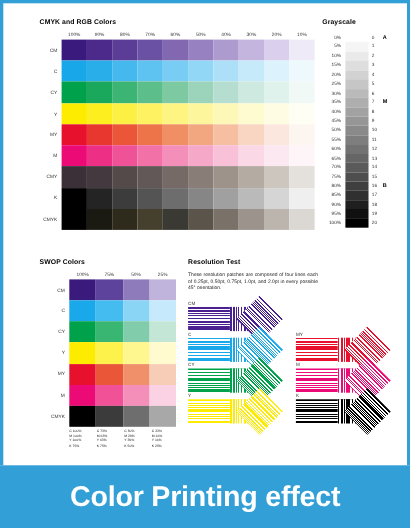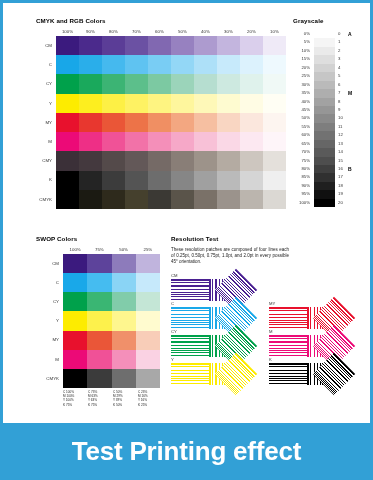--- a/index.html
+++ b/index.html
@@ -515,16 +515,16 @@
             <div class="res-h" style="left: 0px; top: 0px; background: repeating-linear-gradient(rgb(0, 0, 0) 0px, rgb(0, 0, 0) 1.6px, rgb(255, 255, 255) 1.6px, rgb(255, 255, 255) 3.2px, rgb(0, 0, 0) 3.2px, rgb(0, 0, 0) 4.4px, rgb(255, 255, 255) 4.4px, rgb(255, 255, 255) 5.6px, rgb(0, 0, 0) 5.6px, rgb(0, 0, 0) 6.5px, rgb(255, 255, 255) 6.5px, rgb(255, 255, 255) 7.4px, rgb(0, 0, 0) 7.4px, rgb(0, 0, 0) 8.1px, rgb(255, 255, 255) 8.1px, rgb(255, 255, 255) 8.8px, rgb(0, 0, 0) 8.8px, rgb(0, 0, 0) 9.3px, rgb(255, 255, 255) 9.3px, rgb(255, 255, 255) 9.8px);"></div>
             <div class="res-h" style="left: 38px; top: 0px; width: 18px; background: repeating-linear-gradient(to right, rgb(0, 0, 0) 0px, rgb(0, 0, 0) 1.6px, rgb(255, 255, 255) 1.6px, rgb(255, 255, 255) 3.2px, rgb(0, 0, 0) 3.2px, rgb(0, 0, 0) 4.4px, rgb(255, 255, 255) 4.4px, rgb(255, 255, 255) 5.6px, rgb(0, 0, 0) 5.6px, rgb(0, 0, 0) 6.5px, rgb(255, 255, 255) 6.5px, rgb(255, 255, 255) 7.4px, rgb(0, 0, 0) 7.4px, rgb(0, 0, 0) 8.1px, rgb(255, 255, 255) 8.1px, rgb(255, 255, 255) 8.8px, rgb(0, 0, 0) 8.8px, rgb(0, 0, 0) 9.3px, rgb(255, 255, 255) 9.3px, rgb(255, 255, 255) 9.8px);"></div>
             <div class="res-d" style="left: 50px; top: -4px; background: repeating-linear-gradient(rgb(0, 0, 0) 0px, rgb(0, 0, 0) 1.6px, rgb(255, 255, 255) 1.6px, rgb(255, 255, 255) 3.2px, rgb(0, 0, 0) 3.2px, rgb(0, 0, 0) 4.4px, rgb(255, 255, 255) 4.4px, rgb(255, 255, 255) 5.6px, rgb(0, 0, 0) 5.6px, rgb(0, 0, 0) 6.5px, rgb(255, 255, 255) 6.5px, rgb(255, 255, 255) 7.4px, rgb(0, 0, 0) 7.4px, rgb(0, 0, 0) 8.1px, rgb(255, 255, 255) 8.1px, rgb(255, 255, 255) 8.8px, rgb(0, 0, 0) 8.8px, rgb(0, 0, 0) 9.3px, rgb(255, 255, 255) 9.3px, rgb(255, 255, 255) 9.8px);"></div>
           </div>
         </div>
     </div>
 
   </div>
 
   <div id="banner">
-    <span id="banner-text">Test Printing effect</span>
+    <span id="banner-text">Color Printing effect</span>
   </div>
 
 </div>
 
 </body></html>

